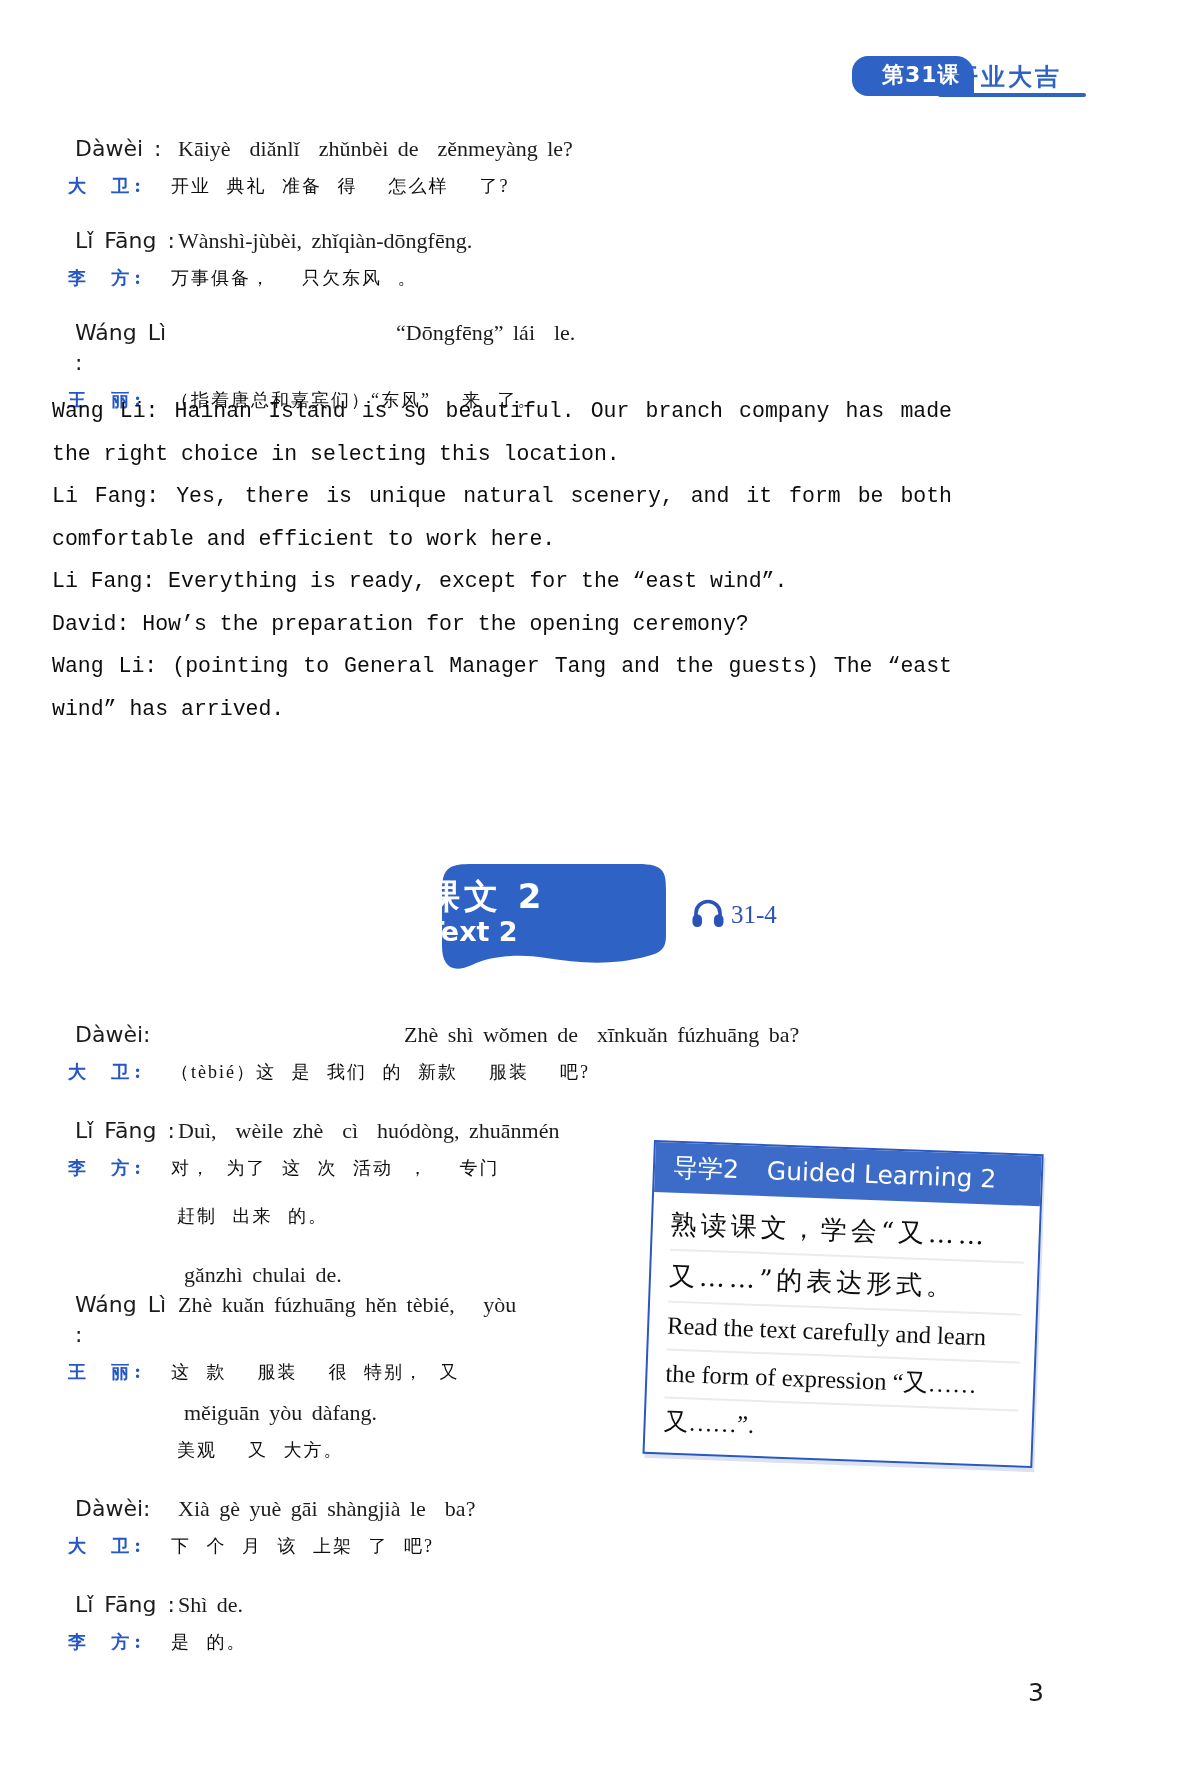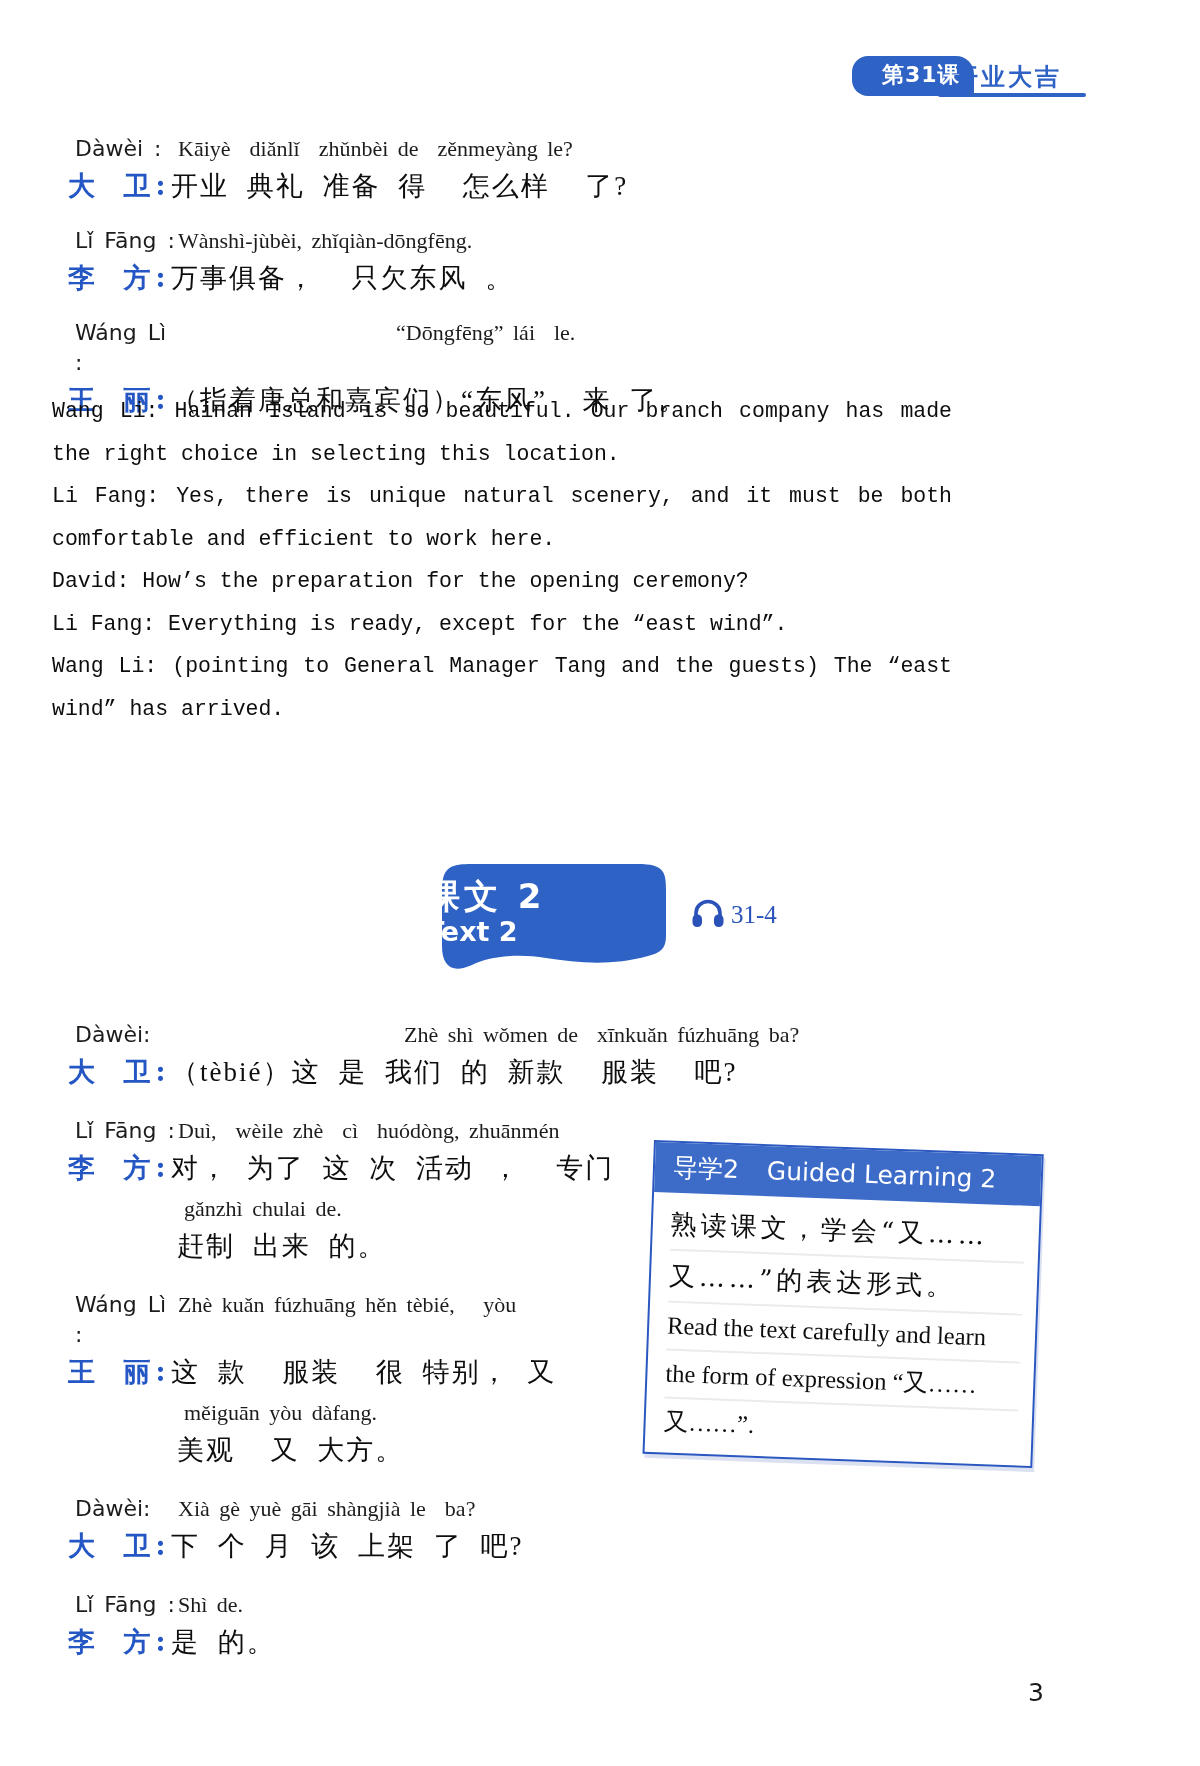--- a/index.html
+++ b/index.html
@@ -27,21 +27,21 @@
   
   .dialogue{position:absolute;left:62px;width:880px;}
   #dialogue1{top:134px;}
   #dialogue2{top:1020px;}
   .row{display:flex;white-space:pre-wrap;}
   .row .lbl{flex:0 0 103px;}
   .row .txt{flex:1;font-family:Liberation Serif, serif;}
   .row.pinyin{font-size:22px;color:#1c1c1c;line-height:30px;word-spacing:4px;}
   .row.pinyin .lbl{padding-left:13px;}
   .row.hanzi{
-    font-family:"DejaVu Serif", serif;font-size:27px;color:#0e0e0e;
+    font-family:"DejaVu Serif", serif;font-size:18px;color:#0e0e0e;
     line-height:44px;margin-bottom:18px;letter-spacing:2px;word-spacing:9px;
   }
   .row.hanzi .lbl{
     padding-left:6px;color:#2456c4;font-weight:bold;letter-spacing:5px;
     font-family:"DejaVu Serif", serif;
   }
   .row.cont .lbl{visibility:hidden;}
   .row.cont .txt{padding-left:6px;}
   .ind-dongfeng{margin-left:218px;}
   .ind-zhe{margin-left:226px;}
@@ -126,23 +126,23 @@
       <span class="txt ind-dongfeng">“Dōngfēng” lái  le.</span>
     </div>
     <div class="row hanzi">
       <span class="lbl">王 丽:</span>
       <span class="txt">（指着唐总和嘉宾们）“东风”  来 了。</span>
     </div>
   </div>
 
   <div class="translation">
     <p>Wang Li: Hainan Island is so beautiful. Our branch company has made the right choice in selecting this location.</p>
-    <p>Li Fang: Yes, there is unique natural scenery, and it must be both comfortable and efficient to work here.</p>
+    <p>Li Fang: Yes, there is unique natural scenery, and it form be both comfortable and efficient to work here.</p>
+    <p>Li Fang: Everything is ready, except for the “east wind”.</p>
     <p>David: How’s the preparation for the opening ceremony?</p>
-    <p>Li Fang: Everything is ready, except for the “east wind”.</p>
     <p>Wang Li: (pointing to General Manager Tang and the guests) The “east wind” has arrived.</p>
   </div>
 
   <div class="text2-badge">
     <svg width="258" height="124" viewBox="0 0 258 124">
       <path d="M16,36 C16,12 26,10 46,10 L212,10 C238,10 240,18 240,36 L240,82
                C240,95 234,99 222,102 C186,112 152,109 120,104
                C90,99 62,103 46,111 C26,120 16,112 16,92 Z" fill="#2f62c5"></path>
     </svg>
     <div class="badge-zh">课文 2</div>
@@ -171,27 +171,27 @@
     </div>
 
     <div class="row pinyin">
       <span class="lbl">Lǐ Fāng :</span>
       <span class="txt">Duì,  wèile zhè  cì  huódòng, zhuānmén</span>
     </div>
     <div class="row hanzi" style="margin-bottom:4px;">
       <span class="lbl">李 方:</span>
       <span class="txt">对， 为了 这 次 活动 ，  专门</span>
     </div>
+    <div class="row hanzi cont">
+      <span class="lbl"></span>
+      <span class="txt">赶制 出来 的。</span>
+    </div>
     <div class="row pinyin cont">
       <span class="lbl"></span>
       <span class="txt">gǎnzhì chulai de.</span>
-    </div>
-    <div class="row hanzi cont">
-      <span class="lbl"></span>
-      <span class="txt">赶制 出来 的。</span>
     </div>
 
     <div class="row pinyin">
       <span class="lbl">Wáng Lì :</span>
       <span class="txt">Zhè kuǎn fúzhuāng hěn tèbié,   yòu</span>
     </div>
     <div class="row hanzi" style="margin-bottom:4px;">
       <span class="lbl">王 丽:</span>
       <span class="txt">这 款  服装  很 特别， 又</span>
     </div>

